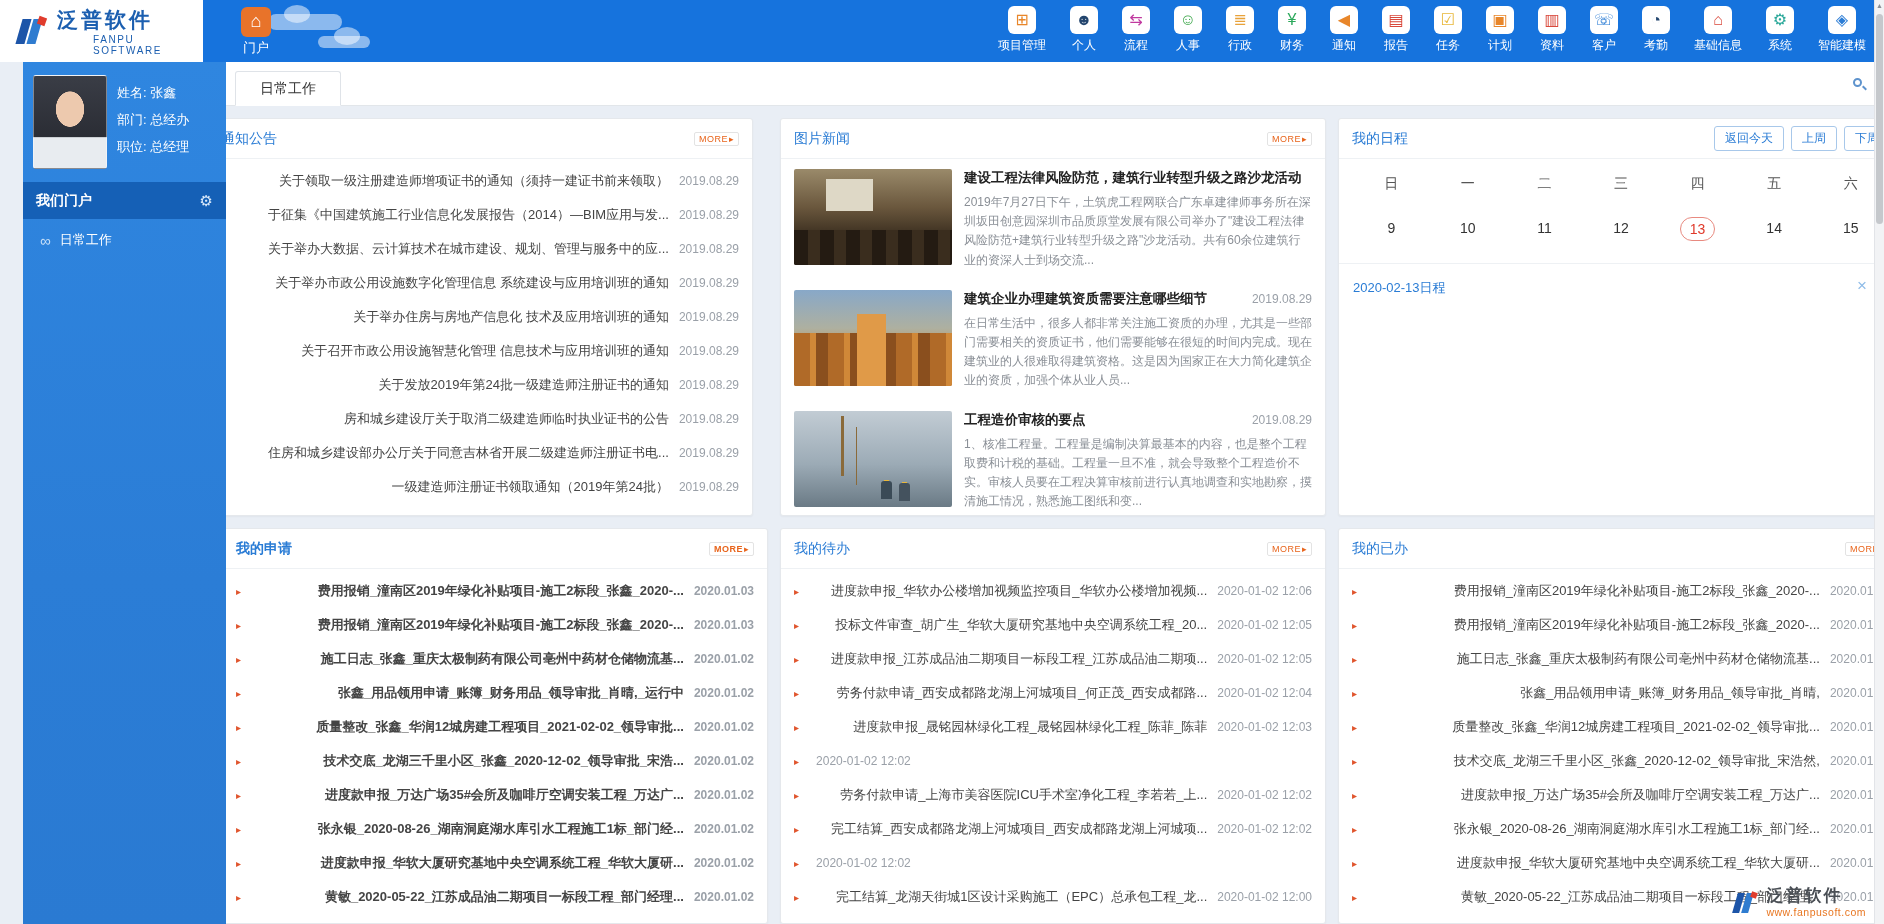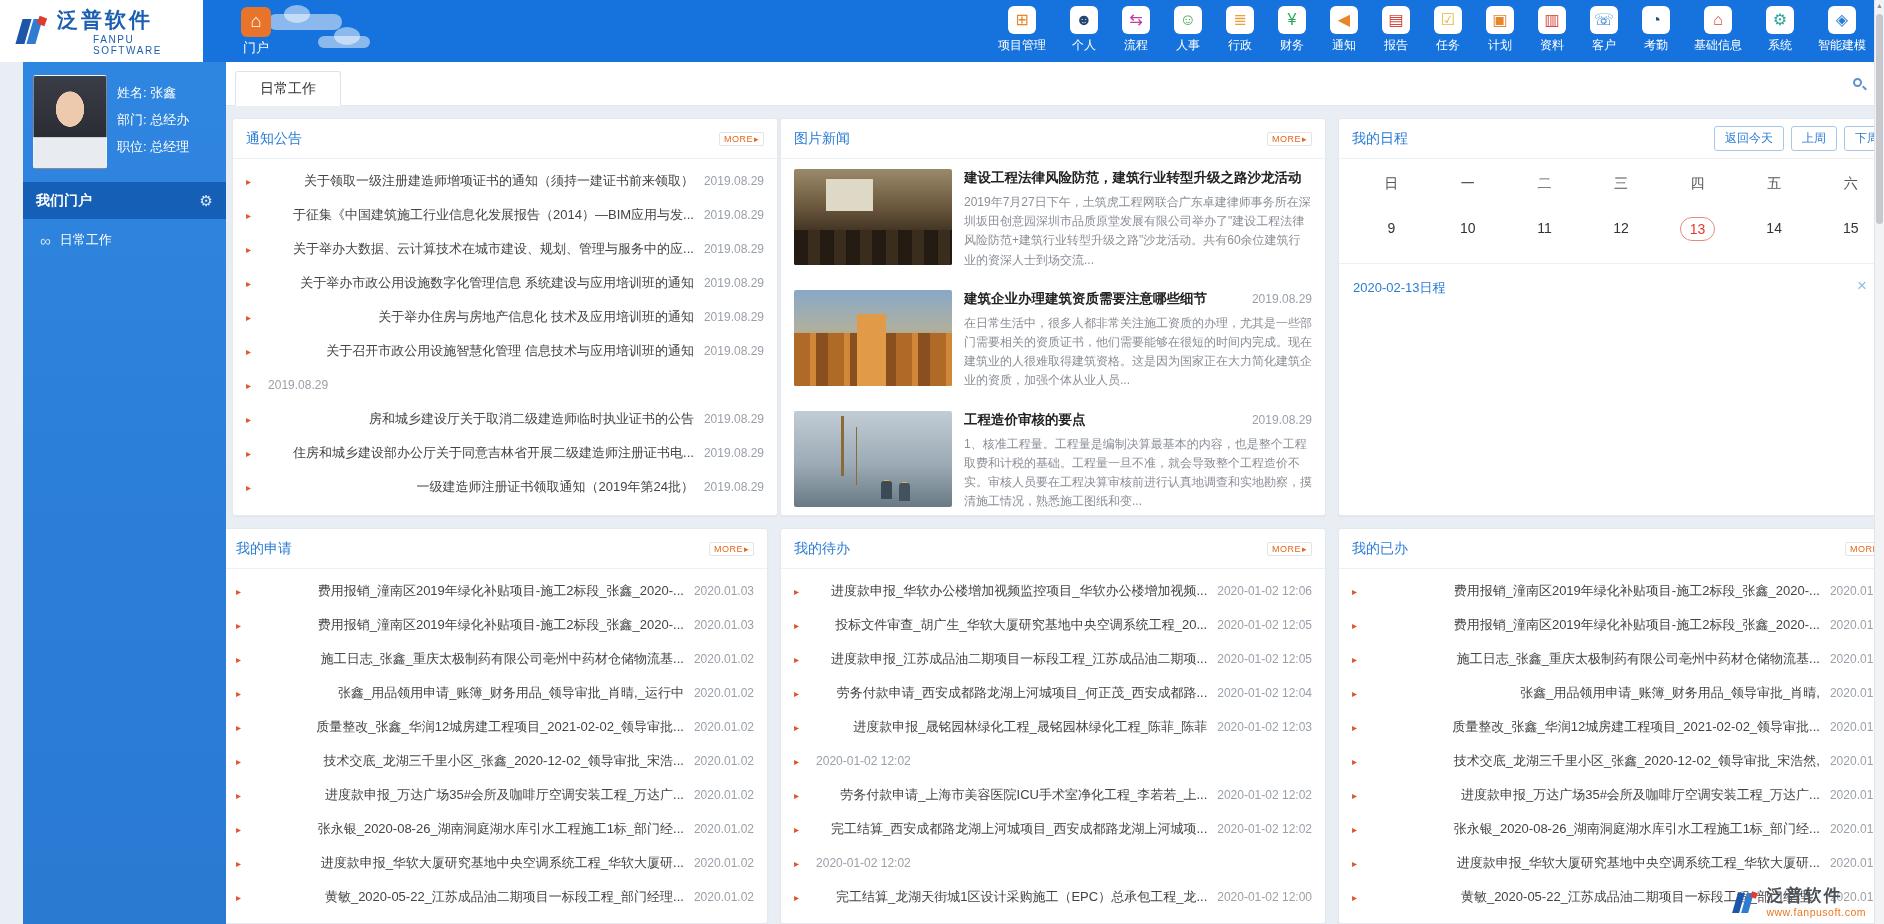--- a/index.html
+++ b/index.html
@@ -43,24 +43,24 @@
   .menu-item .micon { color:#c9e0f8; font-size:15px; }
 
   
   .main { position:absolute; left:203px; top:62px; width:1681px; height:862px; overflow:hidden; background:#e9eef5; }
   .tabbar { position:absolute; top:0; left:0; right:0; height:44px; background:#fff; border-bottom:1px solid #e2e6ea; }
   .tab { position:absolute; left:32px; bottom:-1px; height:35px; line-height:33px; padding:0 24px; background:#fff; border:1px solid #dfe3e8; border-bottom:1px solid #fff; border-radius:3px 3px 0 0; font-size:14px; color:#333; cursor:pointer; }
   .search-icon { position:absolute; right:22px; top:16px; width:9px; height:9px; border:2px solid #5e93cd; border-radius:50%; cursor:pointer; }
   .search-icon::after { content:""; position:absolute; left:7px; top:7px; width:5px; height:2px; background:#5e93cd; transform:rotate(45deg); }
 
   .panel { position:absolute; background:#fff; border:1px solid #e5e8ec; border-radius:3px; box-shadow:0 1px 2px rgba(0,0,0,.04); overflow:hidden; }
-  #panel-notices { left:29px;  top:56px;  width:546px; height:398px; }
+  #panel-notices { left:4px;  top:56px;  width:546px; height:398px; }
   #panel-news    { left:577px; top:56px;  width:546px; height:398px; }
   #panel-calendar{ left:1135px;top:56px;  width:566px; height:398px; }
-  #panel-apps    { left:19px;  top:466px; width:546px; height:396px; }
+  #panel-apps    { left:19px;  top:466px; width:546px; height:396px;font-weight:bold; }
   #panel-todos   { left:577px; top:466px; width:546px; height:396px; }
   #panel-done    { left:1135px;top:466px; width:566px; height:396px; }
 
   .phead { height:40px; display:flex; align-items:center; justify-content:space-between; padding:0 13px; border-bottom:1px solid #eef1f4; }
   .ptitle { font-size:14px; color:#2a7cd5; }
   .more-btn { font-size:9px; color:#e8641b; border:1px solid #e3e3e3; border-radius:2px; padding:1px 4px; letter-spacing:.5px; cursor:pointer; background:#fff; white-space:nowrap; }
   .more-btn::after { content:"▸"; margin-left:1px; }
 
   .list { padding:5px 13px 0; }
   .lrow { height:34px; display:flex; align-items:center; cursor:pointer; }
@@ -281,20 +281,21 @@
         </div>
 
         <div class="lrow">
           <span class="bullet">▸</span>
           <span class="ltext">关于召开市政公用设施智慧化管理 信息技术与应用培训班的通知</span>
           <span class="ldate">2019.08.29</span>
         </div>
 
         <div class="lrow">
           <span class="bullet">▸</span>
+          <span class="ltext">关于发放2019年第24批一级建造师注册证书的通知</span>
           <span class="ldate">2019.08.29</span>
         </div>
 
         <div class="lrow">
           <span class="bullet">▸</span>
           <span class="ltext">房和城乡建设厅关于取消二级建造师临时执业证书的公告</span>
           <span class="ldate">2019.08.29</span>
         </div>
 
         <div class="lrow">

